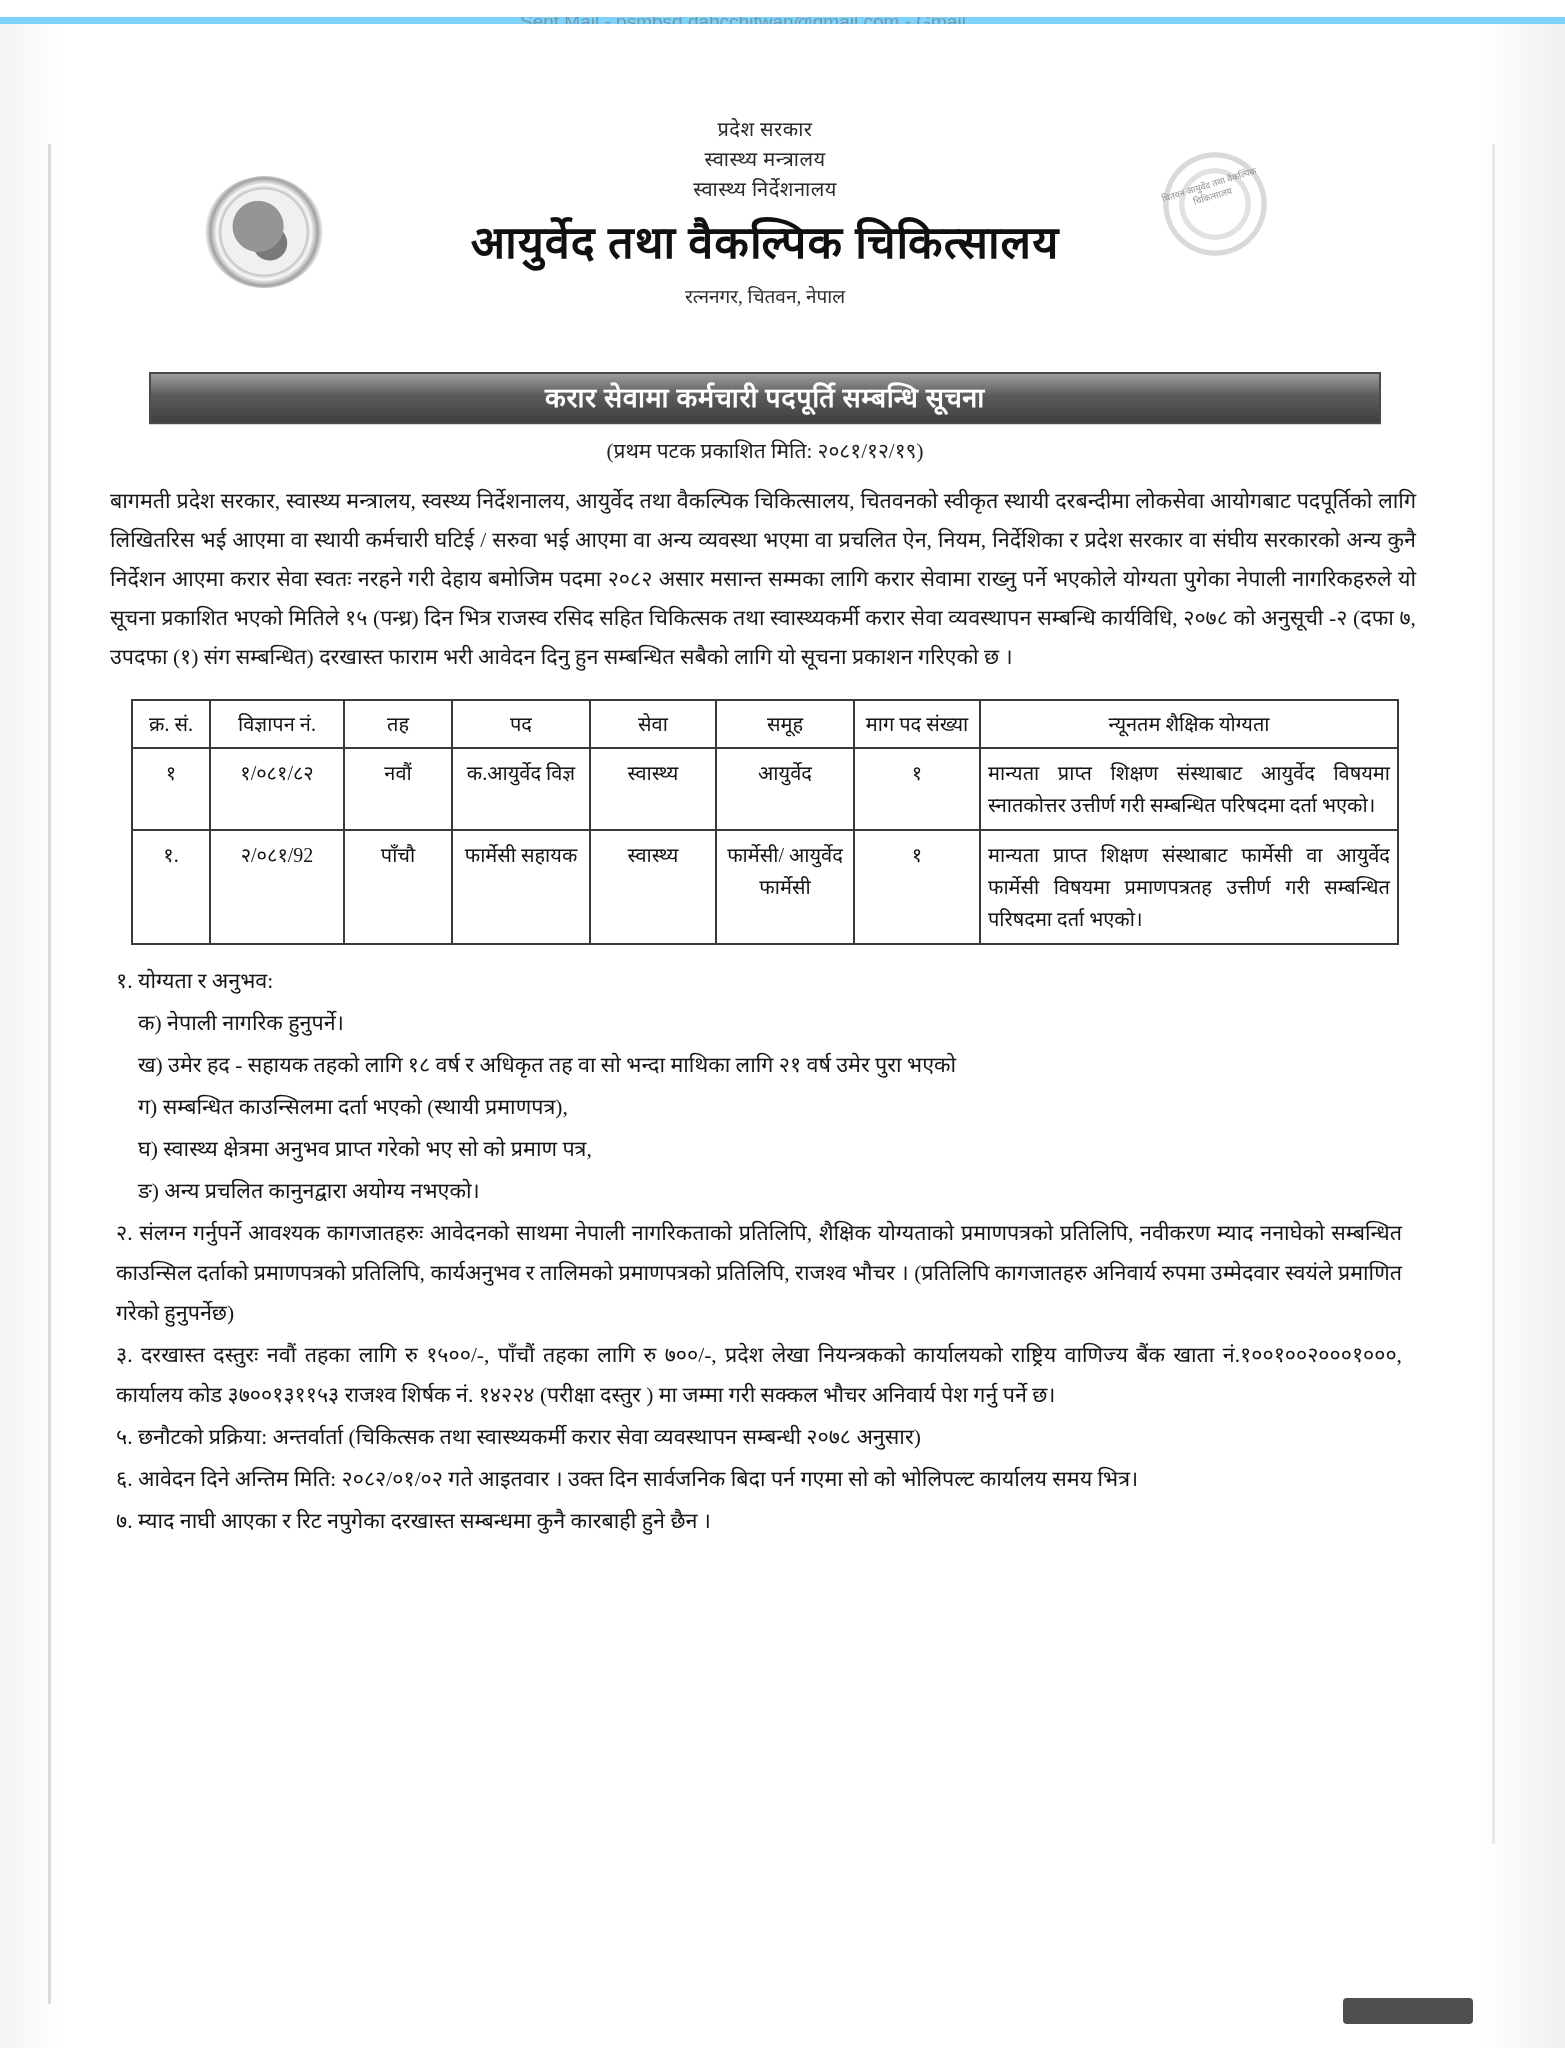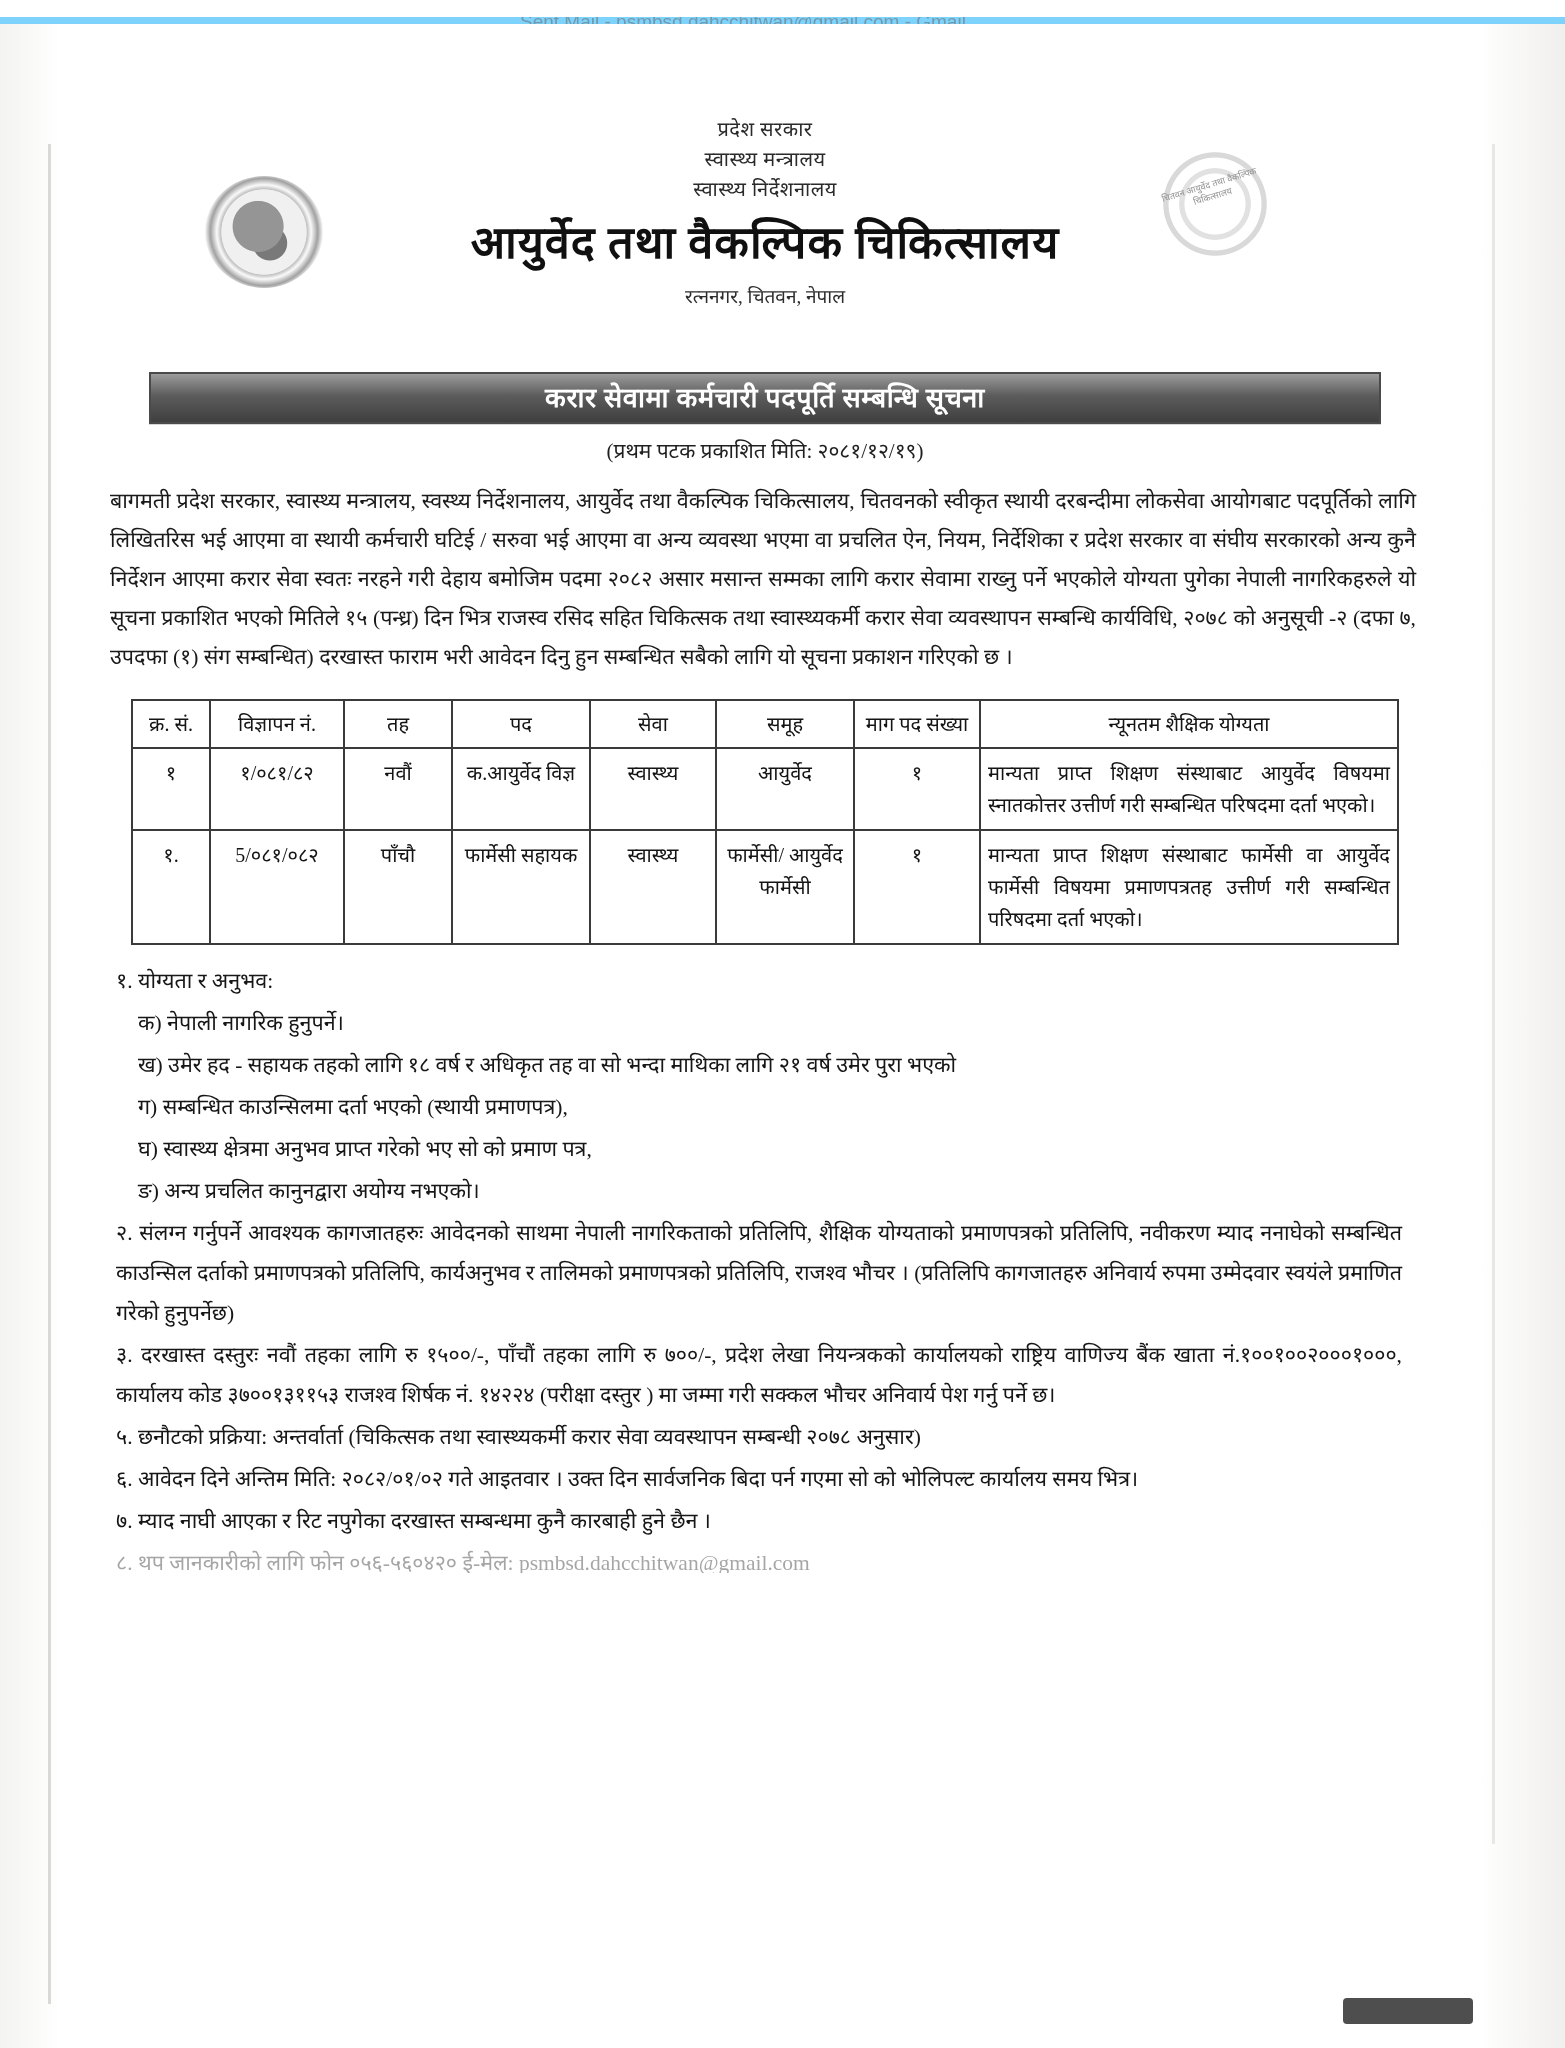--- a/index.html
+++ b/index.html
@@ -267,21 +267,21 @@
           <td class="c">१/०८१/८२</td>
           <td class="c">नवौं</td>
           <td class="c">क.आयुर्वेद विज्ञ</td>
           <td class="c">स्वास्थ्य</td>
           <td class="c">आयुर्वेद</td>
           <td class="c">१</td>
           <td class="just">मान्यता प्राप्त शिक्षण संस्थाबाट आयुर्वेद विषयमा स्नातकोत्तर उत्तीर्ण गरी सम्बन्धित परिषदमा दर्ता भएको।</td>
         </tr>
         <tr>
           <td class="c">१.</td>
-          <td class="c">5/०८१/०८२</td>
+          <td class="c">२/०८१/92</td>
           <td class="c">पाँचौ</td>
           <td class="c">फार्मेसी सहायक</td>
           <td class="c">स्वास्थ्य</td>
           <td class="c">फार्मेसी/ आयुर्वेद फार्मेसी</td>
           <td class="c">१</td>
           <td class="just">मान्यता प्राप्त शिक्षण संस्थाबाट फार्मेसी वा आयुर्वेद फार्मेसी विषयमा प्रमाणपत्रतह उत्तीर्ण गरी सम्बन्धित परिषदमा दर्ता भएको।</td>
         </tr>
       </tbody>
     </table>
 
@@ -292,18 +292,17 @@
       <p class="indent">ग) सम्बन्धित काउन्सिलमा दर्ता भएको (स्थायी प्रमाणपत्र),</p>
       <p class="indent">घ) स्वास्थ्य क्षेत्रमा अनुभव प्राप्त गरेको भए सो को प्रमाण पत्र,</p>
       <p class="indent">ङ) अन्य प्रचलित कानुनद्वारा अयोग्य नभएको।</p>
       <p class="just">२. संलग्न गर्नुपर्ने आवश्यक कागजातहरुः आवेदनको साथमा नेपाली नागरिकताको प्रतिलिपि, शैक्षिक योग्यताको प्रमाणपत्रको प्रतिलिपि, नवीकरण म्याद ननाघेको सम्बन्धित काउन्सिल दर्ताको प्रमाणपत्रको प्रतिलिपि, कार्यअनुभव र तालिमको प्रमाणपत्रको प्रतिलिपि, राजश्व भौचर । (प्रतिलिपि कागजातहरु अनिवार्य रुपमा उम्मेदवार स्वयंले प्रमाणित गरेको हुनुपर्नेछ)</p>
       <p class="just">३. दरखास्त दस्तुरः नवौं तहका लागि रु १५००/-, पाँचौं तहका लागि रु ७००/-, प्रदेश लेखा नियन्त्रकको कार्यालयको राष्ट्रिय वाणिज्य बैंक खाता नं.१००१००२०००१०००, कार्यालय कोड ३७००१३११५३ राजश्व शिर्षक नं. १४२२४ (परीक्षा दस्तुर ) मा जम्मा गरी सक्कल भौचर अनिवार्य पेश गर्नु पर्ने छ।</p>
       <p>५. छनौटको प्रक्रिया: अन्तर्वार्ता (चिकित्सक तथा स्वास्थ्यकर्मी करार सेवा व्यवस्थापन सम्बन्धी २०७८ अनुसार)</p>
       <p class="just">६. आवेदन दिने अन्तिम मिति: २०८२/०१/०२ गते आइतवार । उक्त दिन सार्वजनिक बिदा पर्न गएमा सो को भोलिपल्ट कार्यालय समय भित्र।</p>
       <p>७. म्याद नाघी आएका र रिट नपुगेका दरखास्त सम्बन्धमा कुनै कारबाही हुने छैन ।</p>
     </div>
 
-    <div class="cut-line">८. थप जानकारीको लागि फोन ०५६-५६०४२० ई-मेल: psmbsd.dahcchitwan@gmail.com</div>
 
   </div>
 
   <div class="scan-artifact"></div>
 </div>
 
 </body></html>

